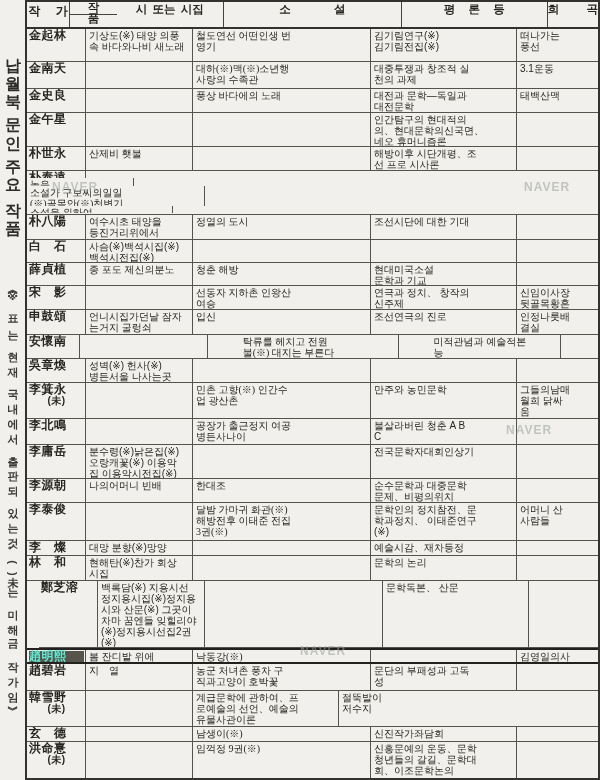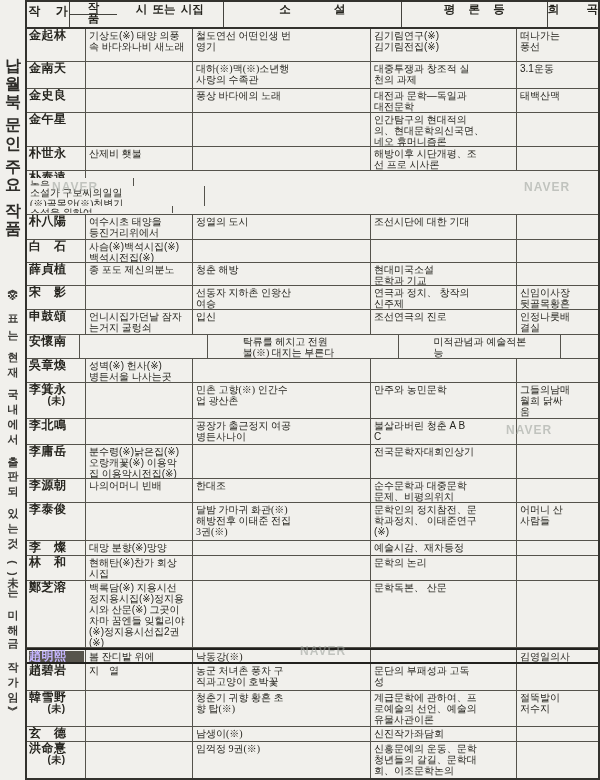--- a/index.html
+++ b/index.html
@@ -33,21 +33,21 @@
         padding:1px 2px 0 3px;}
   .c-author{width:59px;border-right:1px solid #55534c;font-size:12px;font-weight:700;
         padding:1px 1px 0 2px;letter-spacing:0.5px;}
   .aname{display:block;}
   .amark{display:block;font-size:10px;text-align:center;}
   .c-poetry{width:107px;border-right:1px solid #55534c;}
   .c-novel{width:178px;border-right:1px solid #55534c;font-family:Liberation Serif, serif;}
   .c-crit{width:146px;border-right:1px solid #55534c;}
   .c-drama{flex:1;}
   .row.boxed{border-top:2px solid #22211e;border-bottom:2px solid #22211e;}
-  .row.boxed .aname{background:#57544c;color:#c4b5fd;}
+  .row.boxed .aname{background:#57544c;color:#5eead4;}
   
   .wm{position:absolute;font-size:12px;font-weight:700;color:#9aa09a;opacity:.55;letter-spacing:1px;}
 </style>
 </head>
 <body>
 
 <div class="page">
 
   <div class="sidebar">
     <div class="sidebar-title">납월북 문인 주요 작품</div>
@@ -238,21 +238,21 @@
           <div class="cell c-drama"></div>
         </div>
         <div class="row" style="height: 25px;">
           <div class="cell c-author"><span class="aname">林　和</span><span class="amark"></span></div>
           <div class="cell c-poetry">현해탄(※)찬가 회상
 시집</div>
           <div class="cell c-novel"></div>
           <div class="cell c-crit">문학의 논리</div>
           <div class="cell c-drama"></div>
         </div>
-        <div class="row" style="height: 67px;">
+        <div class="row" style="height: 67px; margin-left: 12px;">
           <div class="cell c-author"><span class="aname">鄭芝溶</span><span class="amark"></span></div>
           <div class="cell c-poetry">백록담(※) 지용시선
 정지용시집(※)정지용
 시와 산문(※) 그곳이
 차마 꿈엔들 잊힐리야
 (※)정지용시선집2권
 (※)</div>
           <div class="cell c-novel"></div>
           <div class="cell c-crit">문학독본、 산문</div>
           <div class="cell c-drama"></div>
@@ -269,22 +269,20 @@
           <div class="cell c-poetry">지　열</div>
           <div class="cell c-novel">농군 처녀촌 풍차 구
 직과고양이 호박꽃</div>
           <div class="cell c-crit">문단의 부패성과 고독
 성</div>
           <div class="cell c-drama"></div>
         </div>
         <div class="row" style="height: 36px;">
           <div class="cell c-author"><span class="aname">韓雪野</span><span class="amark">(未)</span></div>
           <div class="cell c-poetry"></div>
-          <div class="cell c-novel">청춘기 귀향 황혼 초
-향 탑(※)</div>
           <div class="cell c-crit">계급문학에 관하여、프
 로예술의 선언、예술의
 유물사관이론</div>
           <div class="cell c-drama">절뚝발이
 저수지</div>
         </div>
         <div class="row" style="height: 15px;">
           <div class="cell c-author"><span class="aname">玄　德</span><span class="amark"></span></div>
           <div class="cell c-poetry"></div>
           <div class="cell c-novel">남생이(※)</div>

